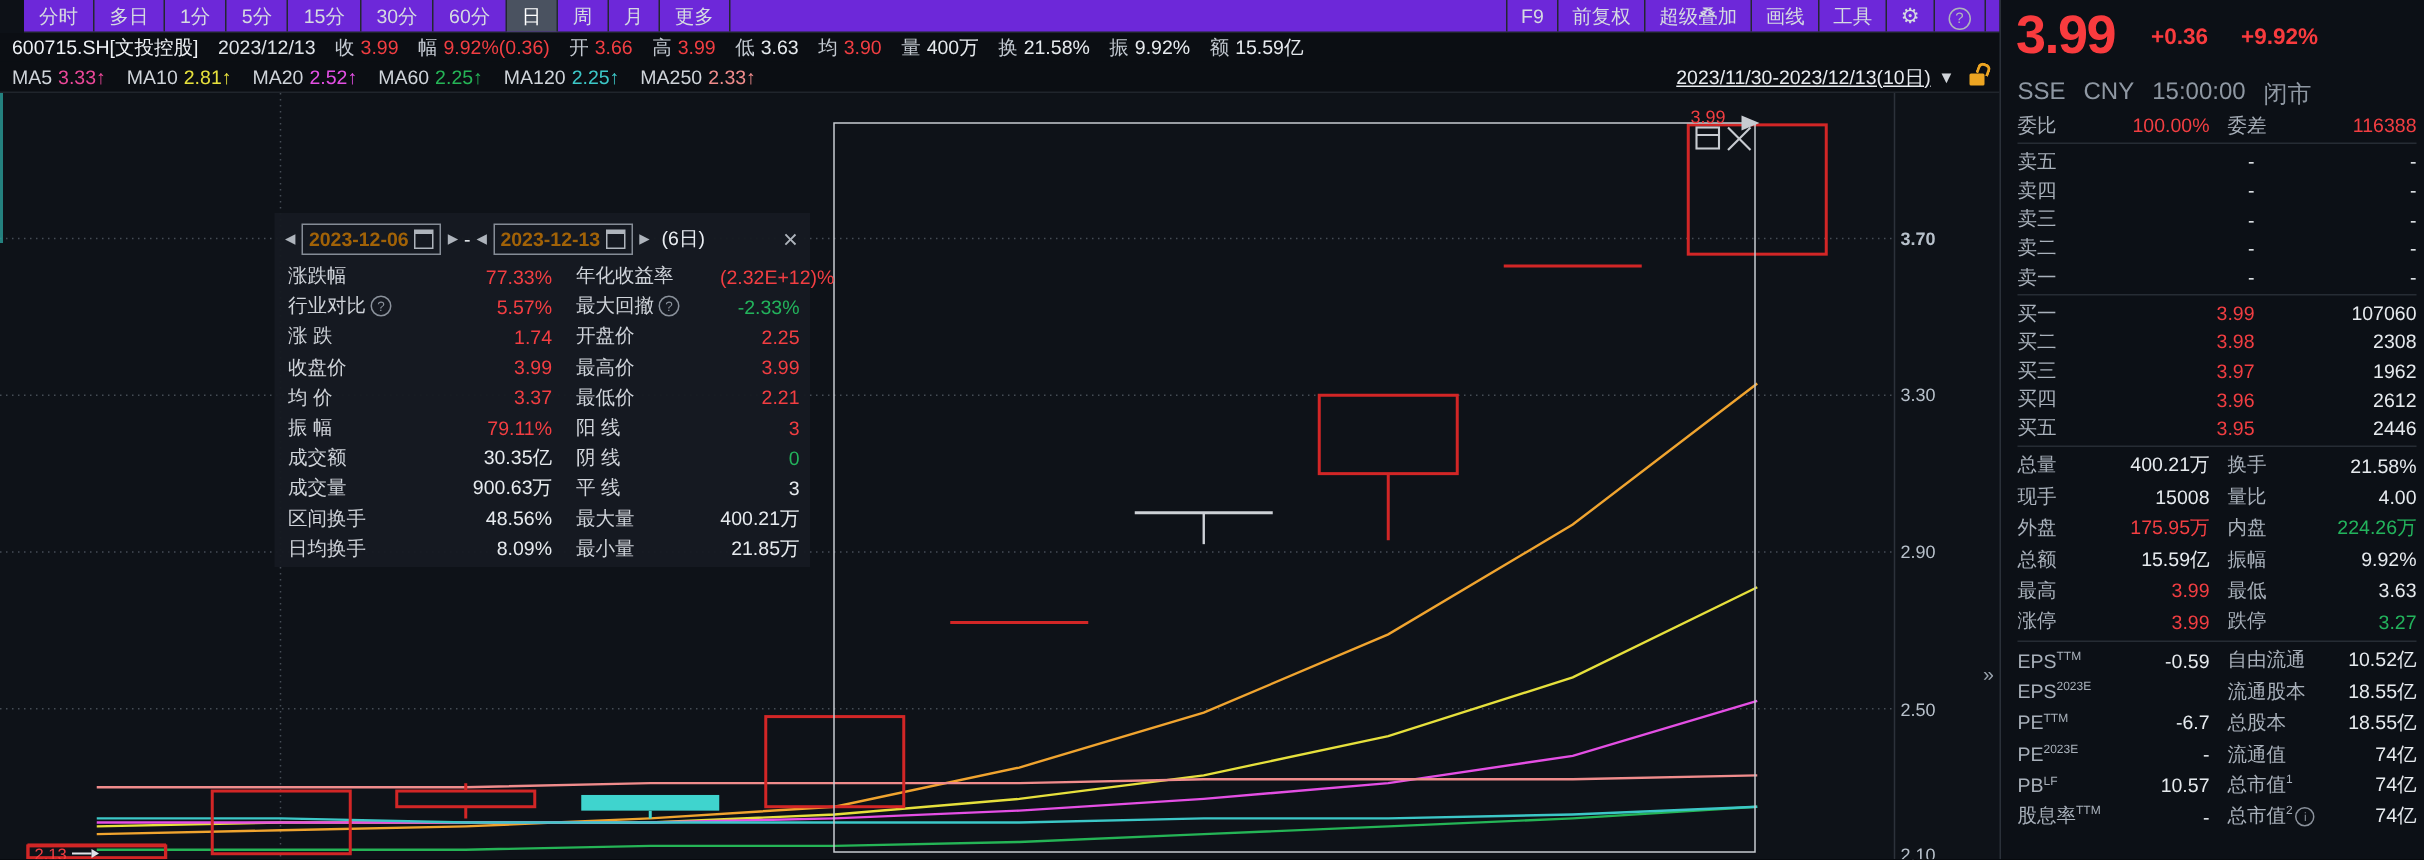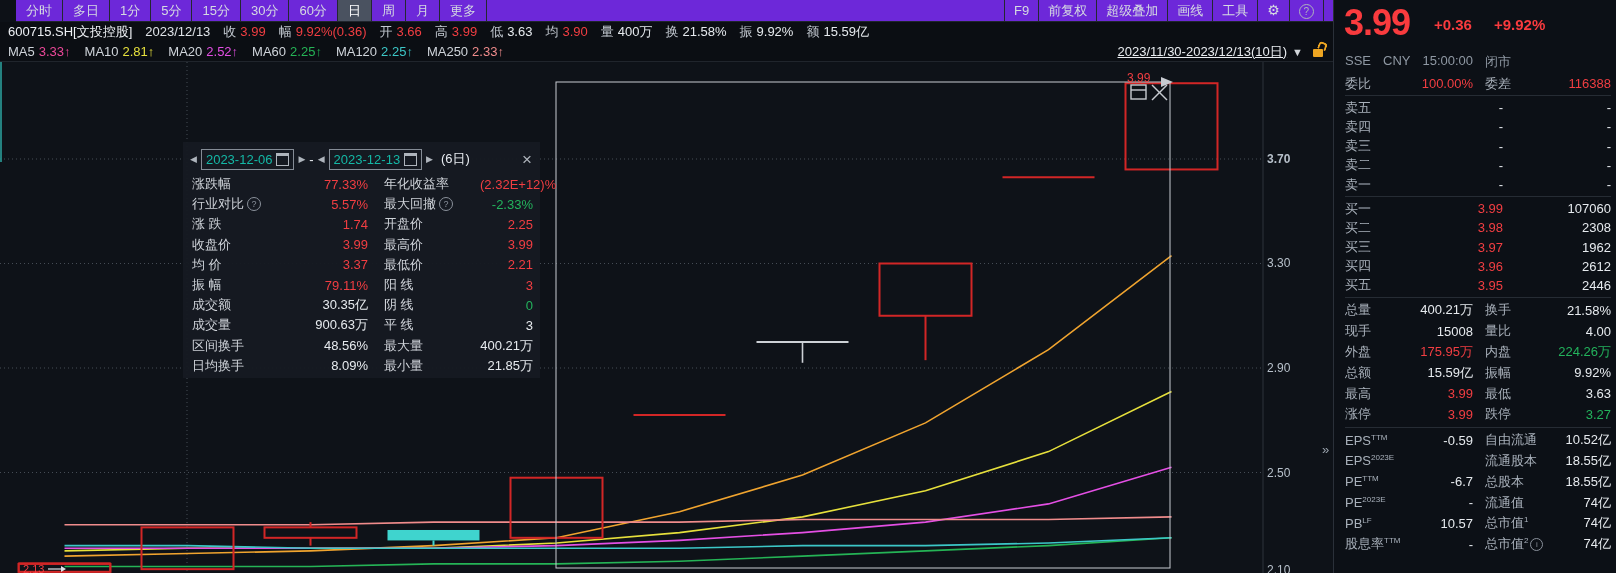--- a/index.html
+++ b/index.html
@@ -35,36 +35,36 @@
                    border-radius:4px 4px 0 0;top:-7px;right:-4px;transform:rotate(20deg);}
   
   #chart{position:absolute;left:0;top:62px;width:1333px;height:511px;background:#0e1218;overflow:hidden;}
   #chart svg{position:absolute;left:0;top:0;}
   .axlab{position:absolute;left:1267px;color:#b7c0ca;font-size:12px;}
   #teal-edge{position:absolute;left:0;top:0;width:2px;height:100px;background:#2a9d9a;opacity:.8;}
   
   #rangebox{position:absolute;left:183px;top:142px;width:357px;height:236px;background:rgba(22,26,33,0.96);z-index:6;box-sizing:border-box;}
   #tip-head{height:30px;display:flex;align-items:center;gap:4px;padding:2px 8px 0 7px;color:#e8ecf1;}
   .nav-arrow{color:#aeb4bc;font-size:9px;}
-  .datebox{display:flex;align-items:center;border:1px solid #858c96;height:19px;padding:0 4px;gap:4px;font-size:13px;color:#14b8a6;}
+  .datebox{display:flex;align-items:center;border:1px solid #858c96;height:19px;padding:0 4px;gap:4px;font-size:13px;color:#a16207;font-weight:bold;}
   .cal-icon{width:11px;height:9px;border:1px solid #aeb4bc;border-top:3px solid #aeb4bc;}
   #tip-close{margin-left:auto;color:#aeb4bc;font-size:17px;line-height:17px;}
   .trow{display:grid;grid-template-columns:100px 76px 16px 96px 1fr;align-items:center;height:20.2px;
         padding:0 7px 0 9px;font-size:13px;}
   .trow .lab{color:#cfd3d9;display:flex;align-items:center;gap:3px;}
   .trow .val{text-align:right;}
   .mini-q{display:inline-block;width:12px;height:12px;border:1px solid #8a919b;border-radius:50%;
           font-size:9px;line-height:12px;text-align:center;color:#8a919b;}
   
   #quotepanel{position:absolute;left:1333px;top:0;width:283px;height:573px;background:#0c1016;
               border-left:1px solid #2a3039;box-sizing:border-box;padding:0 4px 0 11px;}
   #qprice{position:absolute;left:10px;top:2px;font-size:36px;font-weight:bold;color:#f93b3e;letter-spacing:-1px;}
   #qchg{position:absolute;left:100px;top:16px;font-size:15px;font-weight:bold;color:#f93b3e;}
   #qchgp{position:absolute;left:160px;top:16px;font-size:15px;font-weight:bold;color:#f93b3e;}
-  #qmkt{position:absolute;left:11px;top:53px;color:#8f98a3;font-size:13px;display:flex;gap:12px;}
+  #qmkt{position:absolute;left:11px;top:53px;color:#8f98a3;font-size:16px;display:flex;gap:12px;}
   #panel-rows{position:absolute;left:11px;top:74px;width:266px;}
   .qsep{height:1px;background:#262c34;margin:2px 0;}
   .qrow{display:grid;align-items:center;height:19.2px;font-size:13px;}
   .qrow.tall{height:20.8px;}
   .qrow.g4{grid-template-columns:62px 66px 12px 72px 1fr;}
   .qrow.g3{grid-template-columns:62px 96px 1fr;}
   .qrow.fin{grid-template-columns:86px 42px 12px 72px 1fr;}
   .qrow .lab{color:#a9b1bb;white-space:nowrap;}
   .qrow .val{text-align:right;white-space:nowrap;}
   .qrow sup{font-size:8px;color:#a9b1bb;}

